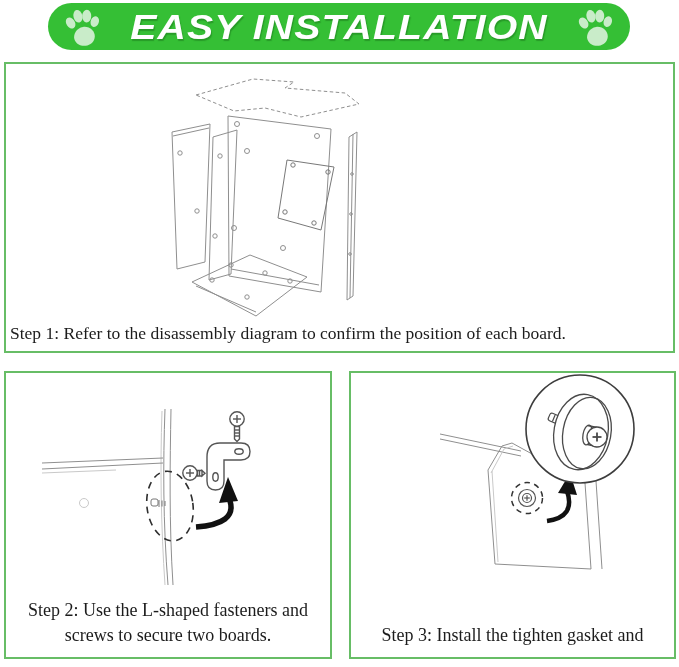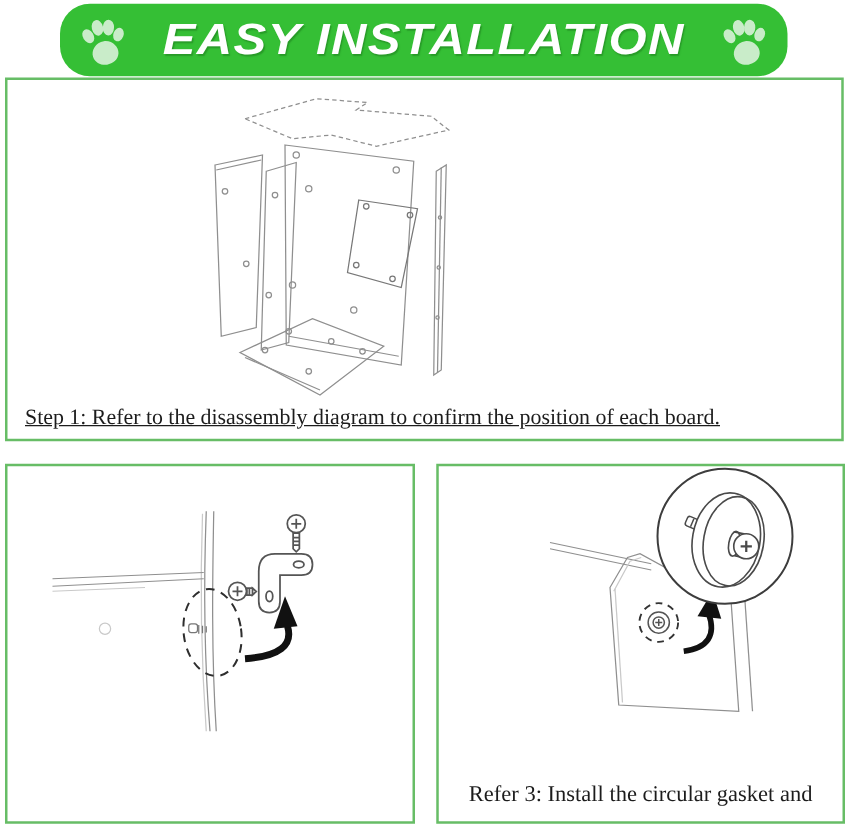--- a/index.html
+++ b/index.html
@@ -1,37 +1,37 @@
 <!DOCTYPE html>
 <html><head>
 <meta charset="utf-8">
 <style>
   html,body{margin:0;padding:0;background:#fff;}
   body{width:679px;height:667px;position:relative;overflow:hidden;
        font-family:"Liberation Sans",sans-serif;}
 
   
-  .banner{position:absolute;left:48px;top:3px;width:582px;height:58px;
+  .banner{position:absolute;left:48px;top:3px;width:582px;height:47px;
           background:#35bf35;border-radius:24px;display:flex;align-items:center;
           justify-content:space-between;padding:11px 14px;box-sizing:border-box;}
   .banner-title{flex:1;text-align:center;color:#ffffff;font-weight:bold;
           font-style:italic;font-size:35px;letter-spacing:1px;white-space:nowrap;
           transform:scaleX(1.12);transform-origin:center;
           text-shadow:1px 2px 1px rgba(25,110,25,.45);}
   .paw{width:41px;height:41px;flex:0 0 auto;}
 
   
   .panel{position:absolute;border:2px solid #67bd66;box-sizing:border-box;background:#fff;}
   .panel-step1{left:4px;top:62px;width:671px;height:291px;}
   .panel-step2{left:4px;top:371px;width:328px;height:288px;}
   .panel-step3{left:349px;top:371px;width:327px;height:288px;}
   .panel svg{display:block;}
 
   .caption{font-family:"Liberation Serif","DejaVu Serif",serif;color:#1c1c1c;}
-  .caption-left{position:absolute;left:14px;bottom:7px;font-size:17.5px;white-space:nowrap;text-decoration:underline;}
+  .caption-left{position:absolute;left:4px;bottom:7px;font-size:17.5px;white-space:nowrap;}
   .caption-center{position:absolute;left:0;right:0;bottom:8px;text-align:center;
                   font-size:18px;line-height:1.42;}
   .caption-center div{white-space:nowrap;}
 
   .thin{stroke:#8f8f8f;stroke-width:1;fill:none;}
   .thin2{stroke:#787878;stroke-width:1;fill:none;}
   .faint{stroke:#c9c9c9;stroke-width:1;fill:none;}
   .dark{stroke:#555;stroke-width:1.4;fill:#fff;}
 </style>
 </head>
@@ -166,20 +166,24 @@
         <circle cx="184" cy="100" r="7.2"></circle>
         <line x1="180" y1="100" x2="188" y2="100"></line>
         <line x1="184" y1="96" x2="184" y2="104"></line>
       </g>
 
       <g>
         <path d="M190,154 Q231,151 224,128" fill="none" stroke="#111" stroke-width="5.5"></path>
         <polygon points="213,130 222,104 232,128" fill="#111"></polygon>
       </g>
     </svg>
+    <div class="caption caption-center">
+      <div>Step 2: Use the L-shaped fasteners and</div>
+      <div>screws to secure two boards.</div>
+    </div>
   </div>
 
   <div class="panel panel-step3">
     <svg width="323" height="214" viewBox="0 0 323 214">
 
       <g>
         <path class="thin" d="M89,61 L170,78"></path>
         <path class="thin" d="M89,66 L170,83"></path>
         <path class="thin" d="M137,97 L151,73 L161,70 L234,110 L240,196 L144,191 Z"></path>
         <path class="faint" d="M141,98 L147,189"></path>
@@ -217,17 +221,17 @@
           <ellipse cx="236.5" cy="62" rx="4.5" ry="10" transform="rotate(10 236.5 62)"></ellipse>
           <line x1="236.5" y1="52.5" x2="246" y2="54.5"></line>
           <line x1="236.5" y1="71.5" x2="246" y2="73.5"></line>
           <circle cx="246" cy="64" r="10"></circle>
           <line x1="241.5" y1="64" x2="250.5" y2="64" stroke-width="1.8"></line>
           <line x1="246" y1="59.5" x2="246" y2="68.5" stroke-width="1.8"></line>
         </g>
       </g>
     </svg>
     <div class="caption caption-center">
-      <div>Refer 3: Install the circular gasket and</div>
+      <div>Step 3: Install the tighten gasket and</div>
     </div>
   </div>
 
 </div>
 
 </body></html>

